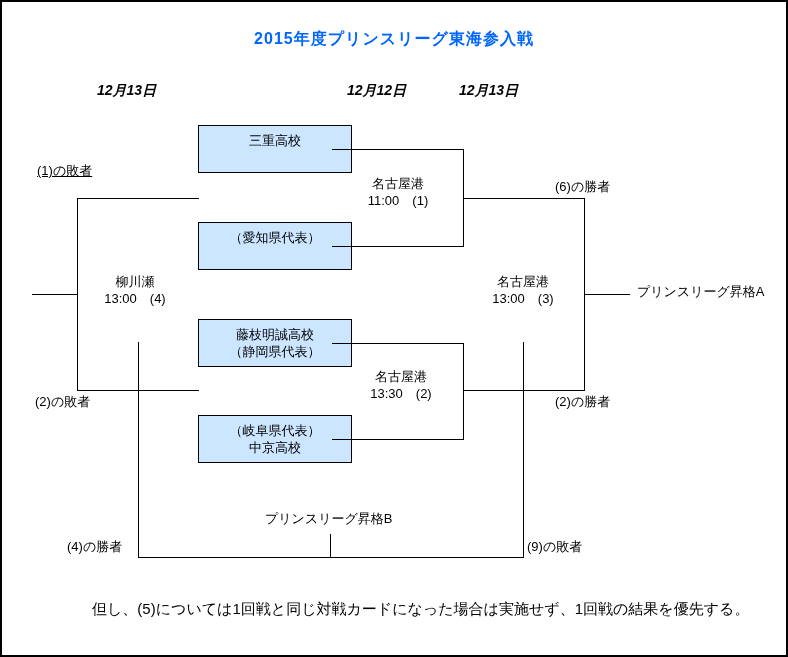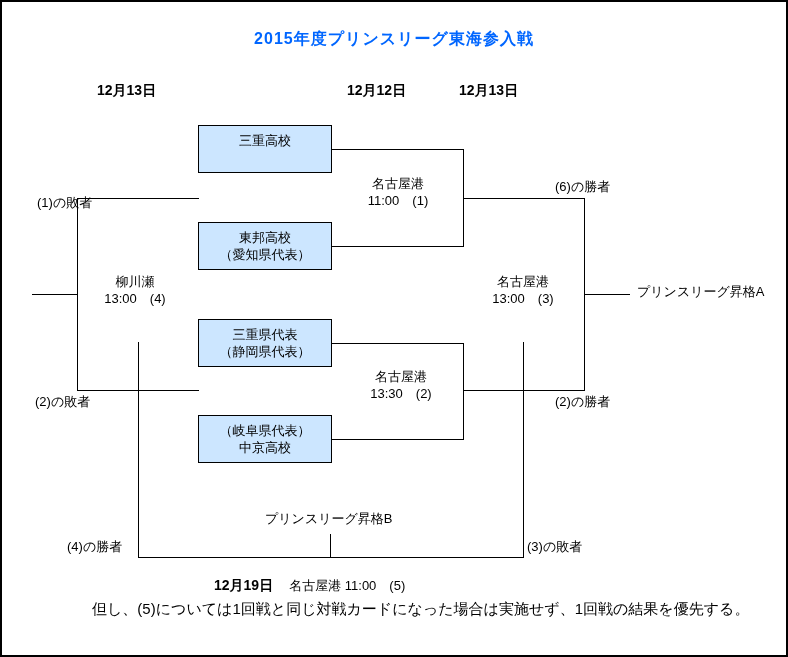--- a/index.html
+++ b/index.html
@@ -12,40 +12,40 @@
     font-family:"Liberation Sans",sans-serif;
     color:#000;
     overflow:hidden;
   }
   .title{
     position:absolute;top:27px;left:0;right:0;
     text-align:center;font-weight:bold;font-size:16px;
     color:var(--title-color,#0066ff);
     letter-spacing:1px;
   }
-  .date{position:absolute;top:80px;font-weight:bold;font-size:14px;white-space:nowrap;}
+  .date{position:absolute;top:80px;font-weight:bold;font-size:14px;white-space:nowrap;font-style:italic;}
   .d1{left:95px;} .d2{left:345px;} .d3{left:457px;}
   .team-box{
-    position:absolute;left:196px;width:134px;height:48px;
+    position:absolute;left:196px;width:154px;height:48px;
     box-sizing:border-box;
     background:var(--box-fill,#cce6ff);
     border:1px solid #000;
     text-align:center;font-size:13px;line-height:17px;
     padding-top:6px;
   }
   .b1{top:123px;} .b2{top:220px;} .b3{top:317px;} .b4{top:413px;}
   .hline,.vline{position:absolute;background:var(--line-color,#000);}
   .hline{height:1px;} .vline{width:1px;}
   .match{position:absolute;width:120px;text-align:center;font-size:13px;line-height:17px;white-space:nowrap;}
   .m1{left:336px;top:173px;}
   .m2{left:339px;top:366px;}
   .m3{left:461px;top:271px;}
   .m4{left:73px;top:271px;}
   .lbl{position:absolute;font-size:13px;white-space:nowrap;}
-  .loser1{left:35px;top:192px;}
+  .loser1{left:35px;top:160px;text-decoration:underline;}
   .winner1{left:553px;top:176px;}
   .loser2{left:33px;top:391px;}
   .winner2{left:553px;top:391px;}
   .winner4{left:65px;top:536px;}
   .loser3{left:525px;top:536px;}
   .promoA{left:635px;top:281px;}
   .promoB{left:263px;top:508px;}
   .final{position:absolute;left:212px;top:575px;font-size:13px;white-space:nowrap;}
   .final .final-date{font-weight:bold;font-size:14px;margin-right:16px;}
   .note{position:absolute;left:90px;top:598px;font-size:15px;white-space:nowrap;}
@@ -58,25 +58,24 @@
   <div class="title">2015年度プリンスリーグ東海参入戦</div>
 
   <div class="date d1">12月13日</div>
   <div class="date d2">12月12日</div>
   <div class="date d3">12月13日</div>
 
   <div class="team-box b1">
     <div>三重高校</div>
   </div>
   <div class="team-box b2">
-    <div>東邦高校</div>
     <div>（愛知県代表）</div>
   </div>
   <div class="team-box b3">
-    <div>三重県代表</div>
+    <div>藤枝明誠高校</div>
     <div>（静岡県代表）</div>
   </div>
   <div class="team-box b4">
     <div>（岐阜県代表）</div>
     <div>中京高校</div>
   </div>
 
   <div class="hline" style="left:330px;top:147px;width:131px;"></div>
   <div class="hline" style="left:330px;top:244px;width:131px;"></div>
   <div class="vline" style="left:461px;top:147px;height:98px;"></div>
@@ -115,23 +114,20 @@
   <div class="match m4">
     <div>柳川瀬</div>
     <div>13:00　(4)</div>
   </div>
 
   <div class="lbl loser1">(1)の敗者</div>
   <div class="lbl winner1">(6)の勝者</div>
   <div class="lbl loser2">(2)の敗者</div>
   <div class="lbl winner2">(2)の勝者</div>
   <div class="lbl winner4">(4)の勝者</div>
-  <div class="lbl loser3">(3)の敗者</div>
+  <div class="lbl loser3">(9)の敗者</div>
   <div class="lbl promoA">プリンスリーグ昇格A</div>
   <div class="lbl promoB">プリンスリーグ昇格B</div>
 
-  <div class="final">
-    <span class="final-date">12月19日</span><span>名古屋港  11:00　(5)</span>
-  </div>
 
   <div class="note">但し、(5)については1回戦と同じ対戦カードになった場合は実施せず、1回戦の結果を優先する。</div>
 
 </div>
 
 </body></html>

